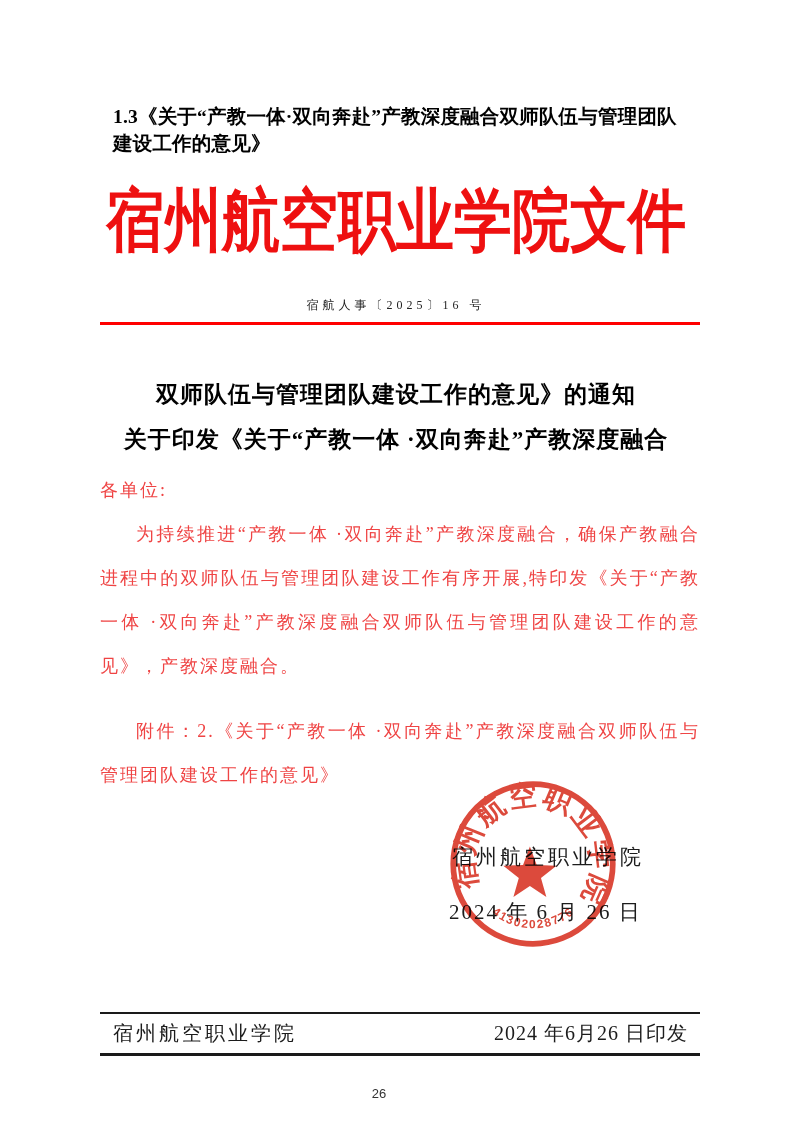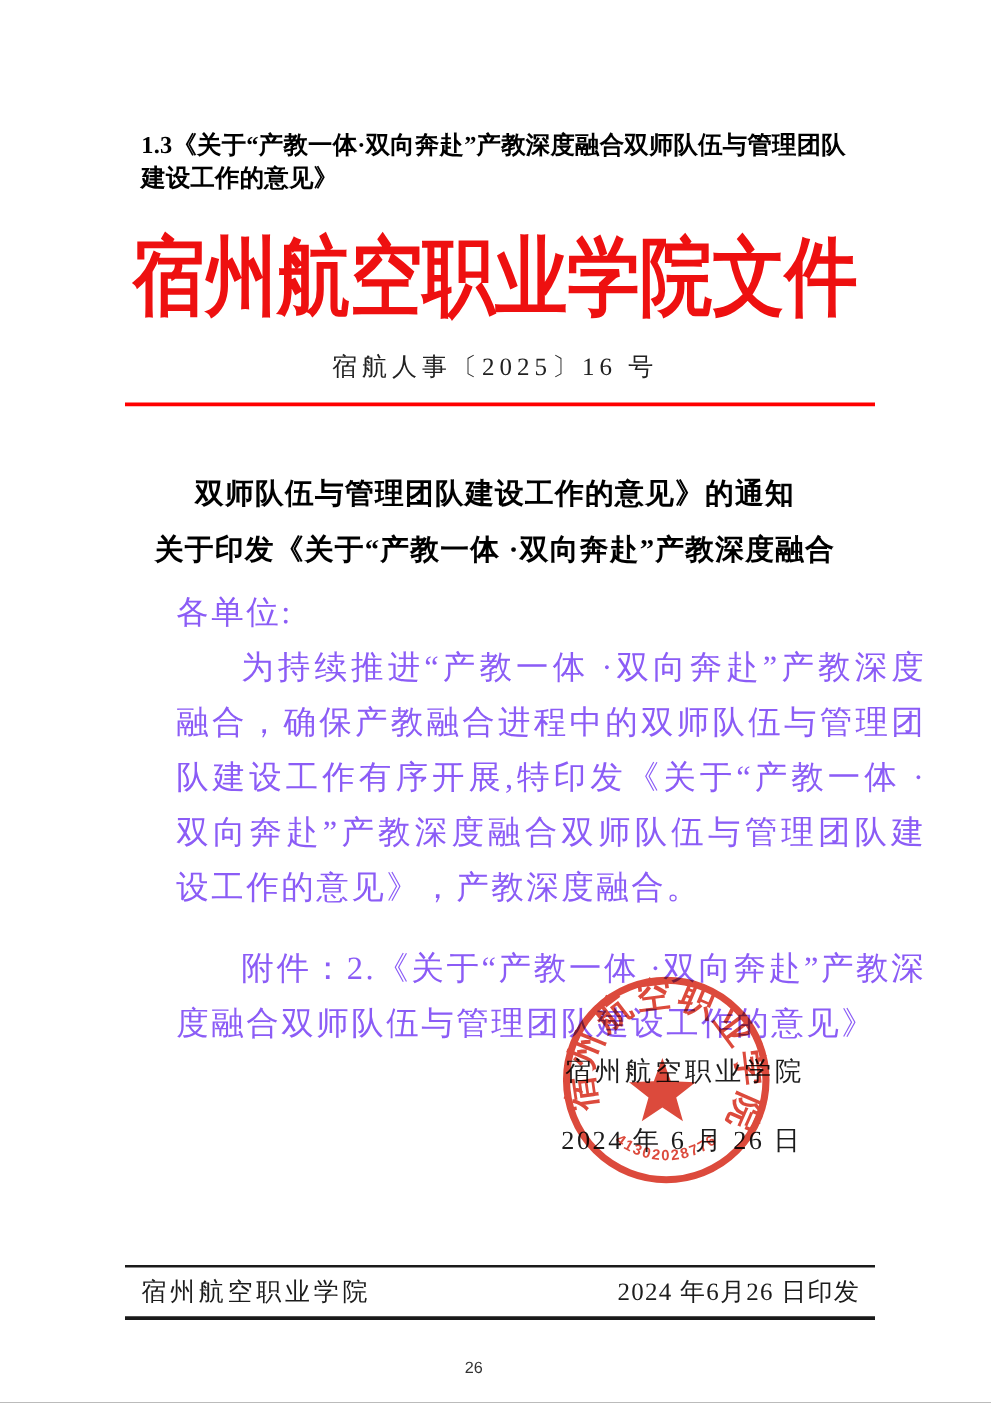--- a/index.html
+++ b/index.html
@@ -18,37 +18,36 @@
     color: #000; letter-spacing: 0.2px;
   }
   .masthead-title {
     position: absolute; left: 96px; top: 176px; width: 600px;
     text-align: center;
     font-size: 58px; font-weight: 900; color: #ee1010;
     letter-spacing: 0px; white-space: nowrap;
     transform: scaleY(1.18); transform-origin: center top;
   }
   .doc-number {
-    position: absolute; left: 96px; top: 280px; width: 600px;
-    text-align: center; font-size: 20px; letter-spacing: 4px; color: #222;
+    position: absolute; left: 96px; top: 297px; width: 600px;
+    text-align: center; font-size: 12px; letter-spacing: 4px; color: #222;
   }
   .red-separator {
     position: absolute; left: 100px; top: 322px; width: 600px; height: 3px;
     background: #ff0000;
   }
   .notice-title {
     position: absolute; left: 93px; top: 372px; width: 606px;
     text-align: center; font-size: 23px; font-weight: bold;
     line-height: 45px; color: #000; letter-spacing: 1px;
   }
   .body-block {
     position: absolute; left: 100px; top: 468px; width: 600px;
-    font-size: 26px; line-height: 44px; letter-spacing: 2px;
-    color: #8b5cf6;
-    margin-left: 41px;
+    font-size: 18px; line-height: 44px; letter-spacing: 2px;
+    color: #ef4444;
   }
   .salutation { text-align: left; }
   .body-paragraph { text-indent: 2em; text-align: justify; }
   .attachment-line { margin-top: 21px; text-indent: 2em; text-align: justify; }
   .signature-name {
     position: absolute; left: 452px; top: 843px;
     font-size: 21px; letter-spacing: 3px; color: #1c1c1c; white-space: nowrap;
   }
   .signature-date {
     position: absolute; left: 449px; top: 898px;

